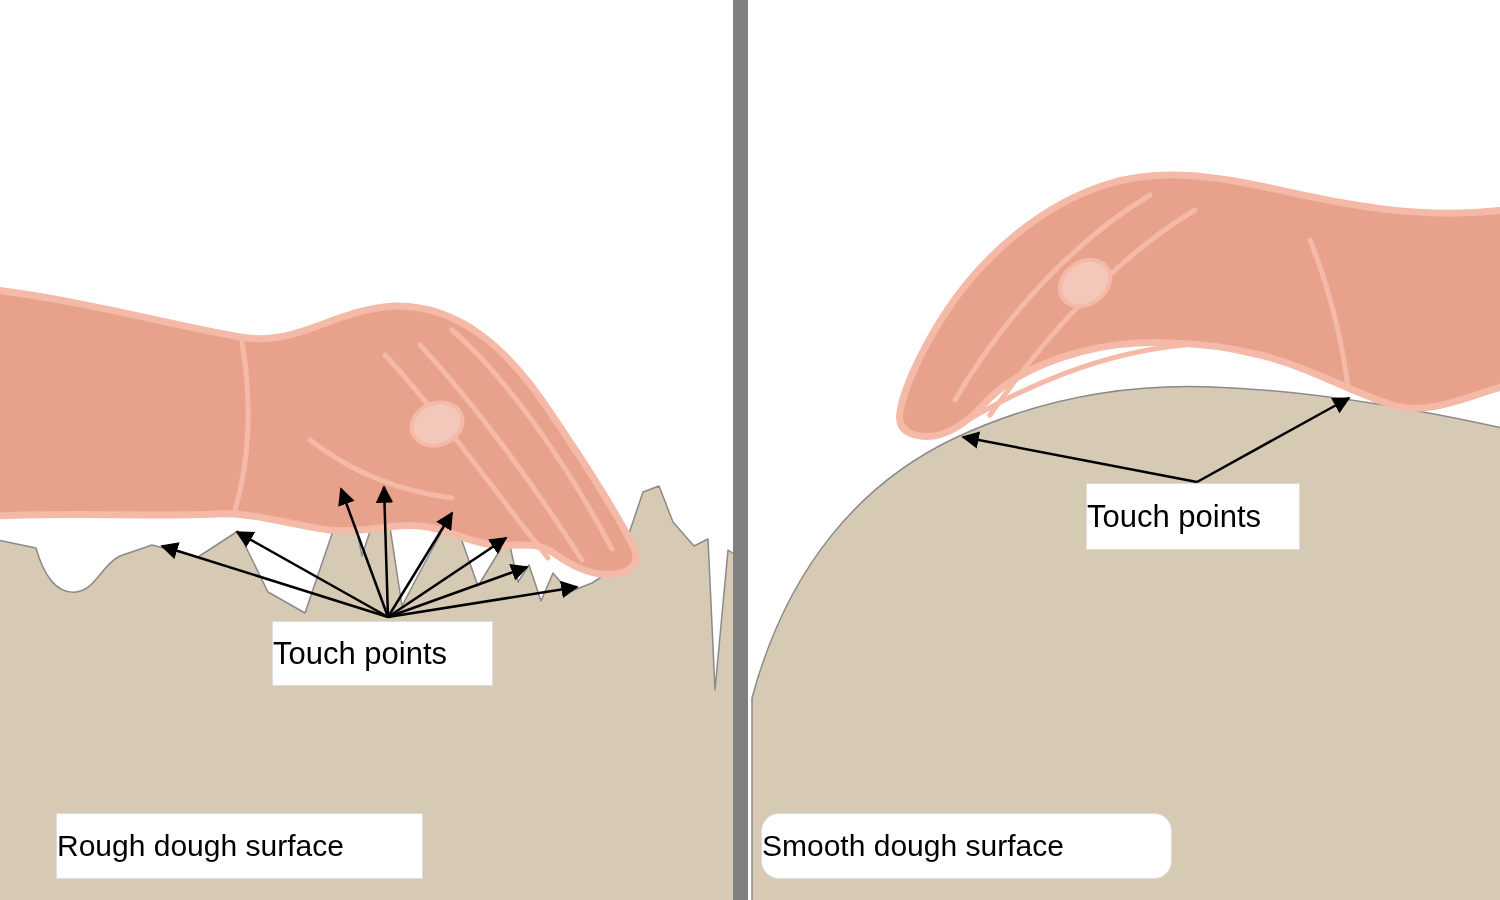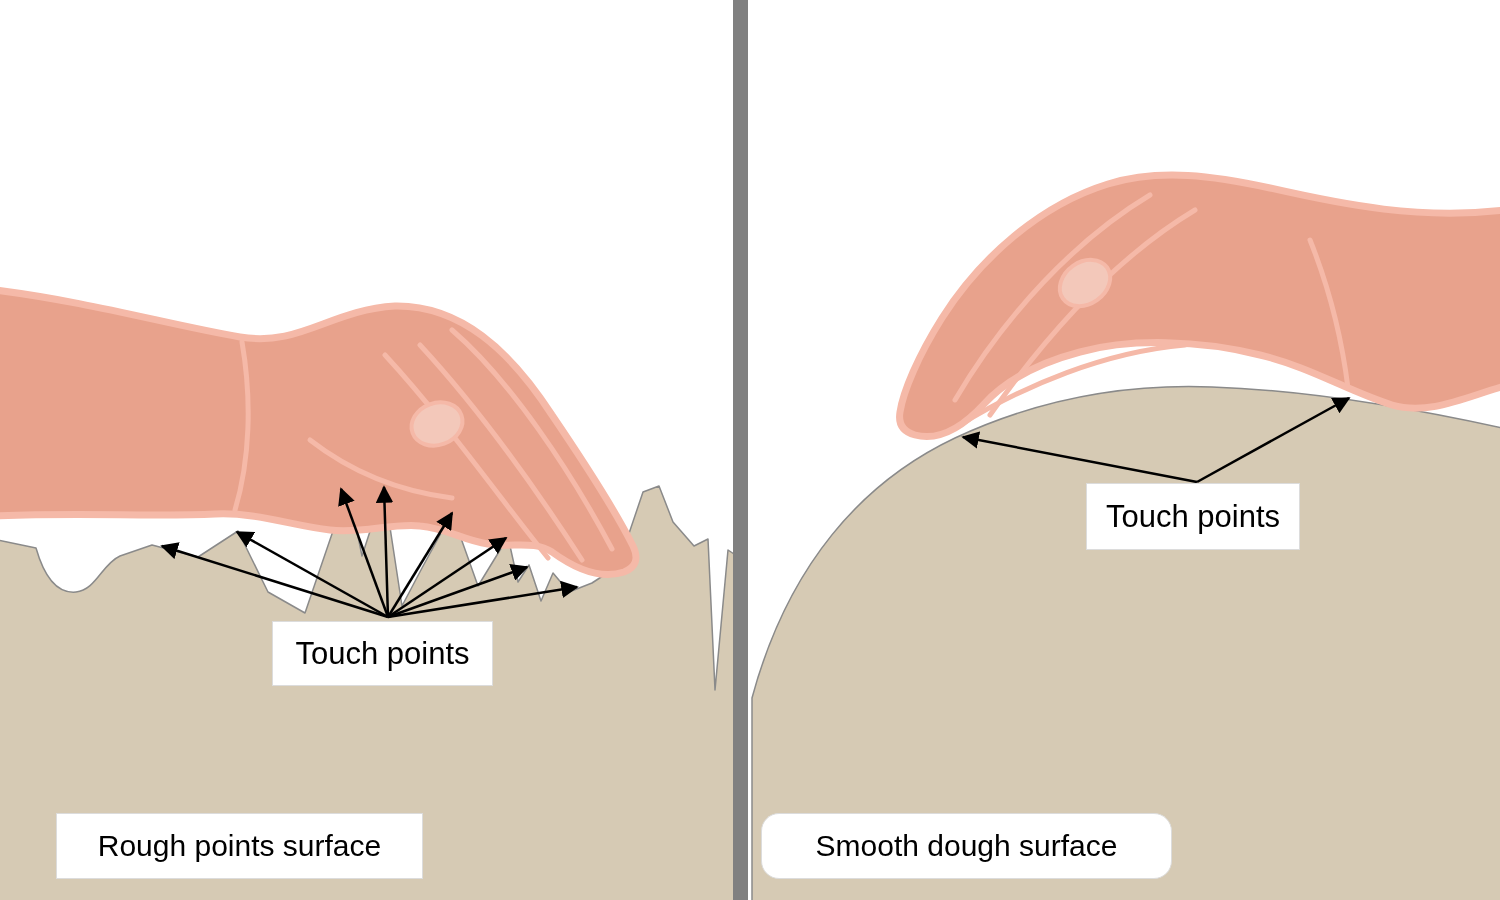--- a/index.html
+++ b/index.html
@@ -65,21 +65,21 @@
     width: 15px; height: 900px;
     background: var(--divider);
   }
   .label {
     position: absolute;
     background: #ffffff;
     border: 1px solid #dcdcdc;
     color: #000000;
     display: flex;
     align-items: center;
-    justify-content: center;
+    justify-content: flex-start;
     font-size: 30px;
     white-space: nowrap;
   }
   .label.touch-left  { left: 272px; top: 621px; width: 221px; height: 65px; font-size: 31px; }
   .label.touch-right { left: 1086px; top: 483px; width: 214px; height: 67px; font-size: 31px; }
   .label.surface-left  { left: 56px;  top: 813px; width: 367px; height: 66px; }
   .label.surface-right { left: 761px; top: 813px; width: 411px; height: 66px; border-radius: 18px; }
 </style>
 </head>
 <body>
@@ -148,19 +148,19 @@
 
   <div class="divider"></div>
 
   <div class="label touch-left">
     <span>Touch points</span>
   </div>
   <div class="label touch-right">
     <span>Touch points</span>
   </div>
   <div class="label surface-left">
-    <span>Rough points surface</span>
+    <span>Rough dough surface</span>
   </div>
   <div class="label surface-right">
     <span>Smooth dough surface</span>
   </div>
 
 </div>
 
 </body></html>

